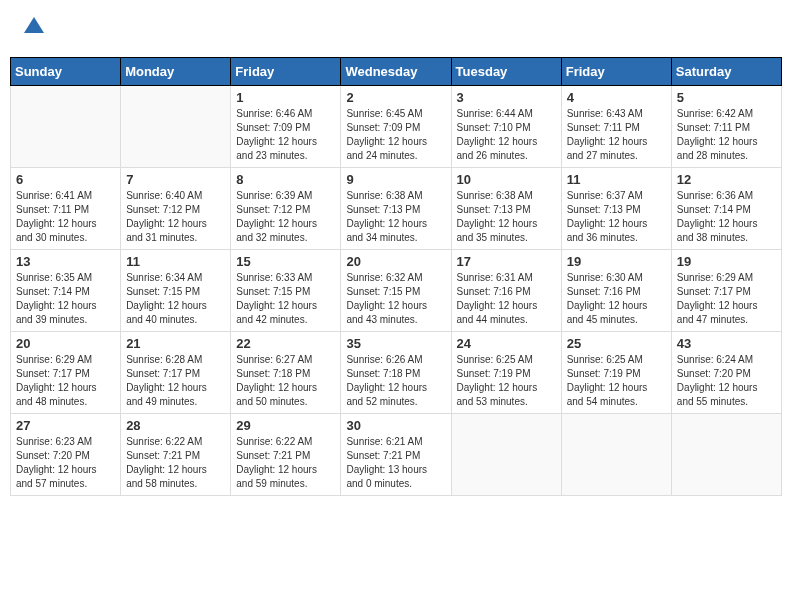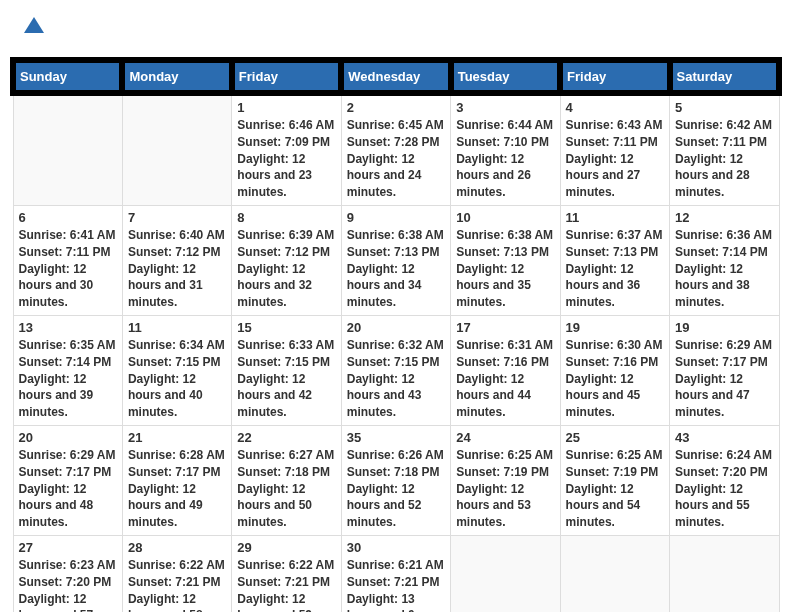--- a/index.html
+++ b/index.html
@@ -54,21 +54,21 @@
       border-collapse: collapse;
       border: 1px solid #ccc;
     }
     .calendar th {
       background-color: #2b6cb0;
       color: white;
       padding: 6px 4px;
       font-size: 13px;
       font-weight: bold;
       text-align: left;
-      border: 6px solid #000000;
+      border: 1px solid #000000;
     }
     .calendar td {
       vertical-align: top;
       padding: 4px 5px;
       font-size: 11px;
       color: #333;
       border: 1px solid #ddd;
       width: calc(100% / 7);
       height: 80px;
       background: #fff;
@@ -76,24 +76,23 @@
     .calendar td.empty {
       background: #f9f9f9;
     }
     .day-number {
       font-size: 13px;
       font-weight: bold;
       display: block;
       margin-bottom: 2px;
     }
     .day-info {
-      font-size: 12px;
+      font-size: 10px;
       line-height: 1.4;
       color: #333;
-      font-weight: bold;
     }
   </style>
 </head>
 <body>
 
 <div class="header">
   <div class="logo">
     <div>
       <span class="logo-text-general"></span><svg class="logo-icon" viewBox="0 0 24 24">
           <polygon points="12,2 22,18 2,18" fill="#2b6cb0"></polygon>
@@ -125,21 +124,21 @@
         <td class="empty"></td>
         <td>
           <span class="day-number">1</span>
           <div class="day-info">Sunrise: 6:46 AM
 Sunset: 7:09 PM
 Daylight: 12 hours and 23 minutes.</div>
         </td>
         <td>
           <span class="day-number">2</span>
           <div class="day-info">Sunrise: 6:45 AM
-Sunset: 7:28 PM
+Sunset: 7:09 PM
 Daylight: 12 hours and 24 minutes.</div>
         </td>
         <td>
           <span class="day-number">3</span>
           <div class="day-info">Sunrise: 6:44 AM
 Sunset: 7:10 PM
 Daylight: 12 hours and 26 minutes.</div>
         </td>
         <td>
           <span class="day-number">4</span>

